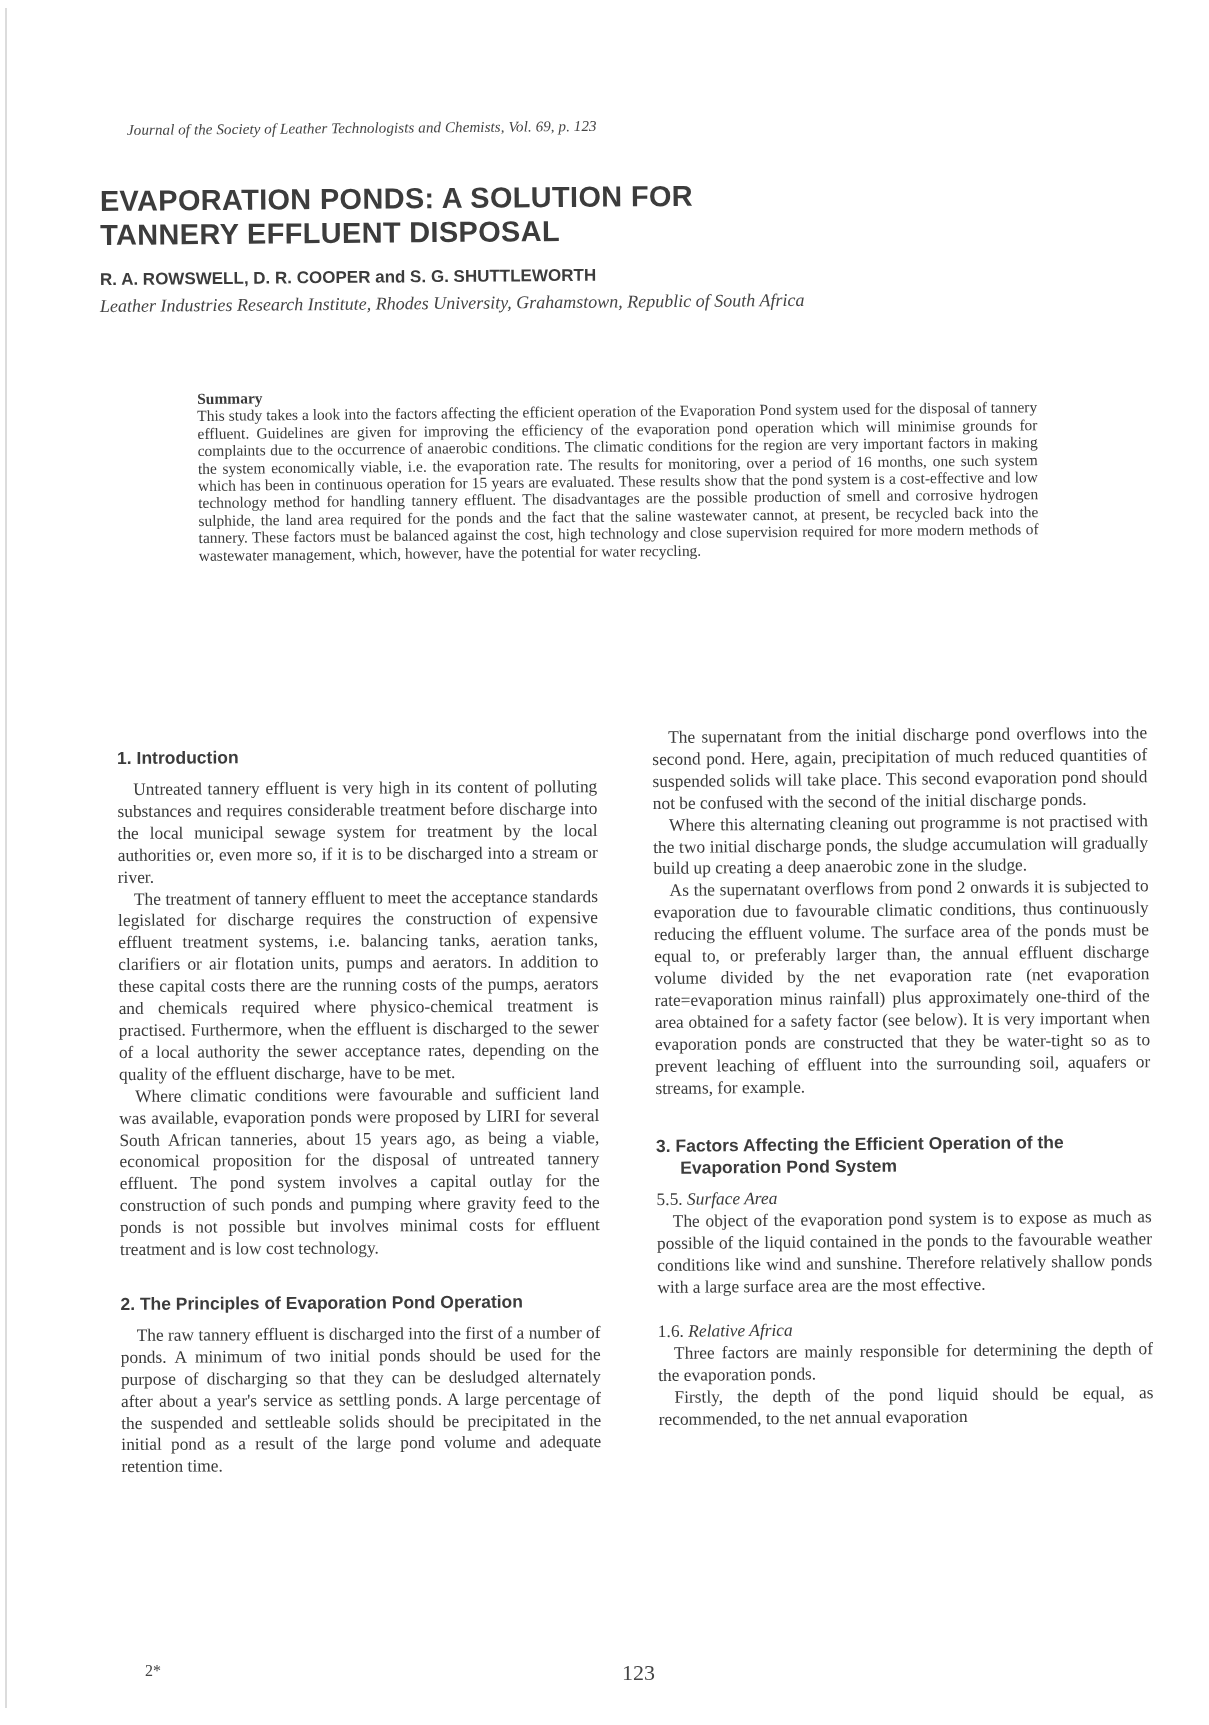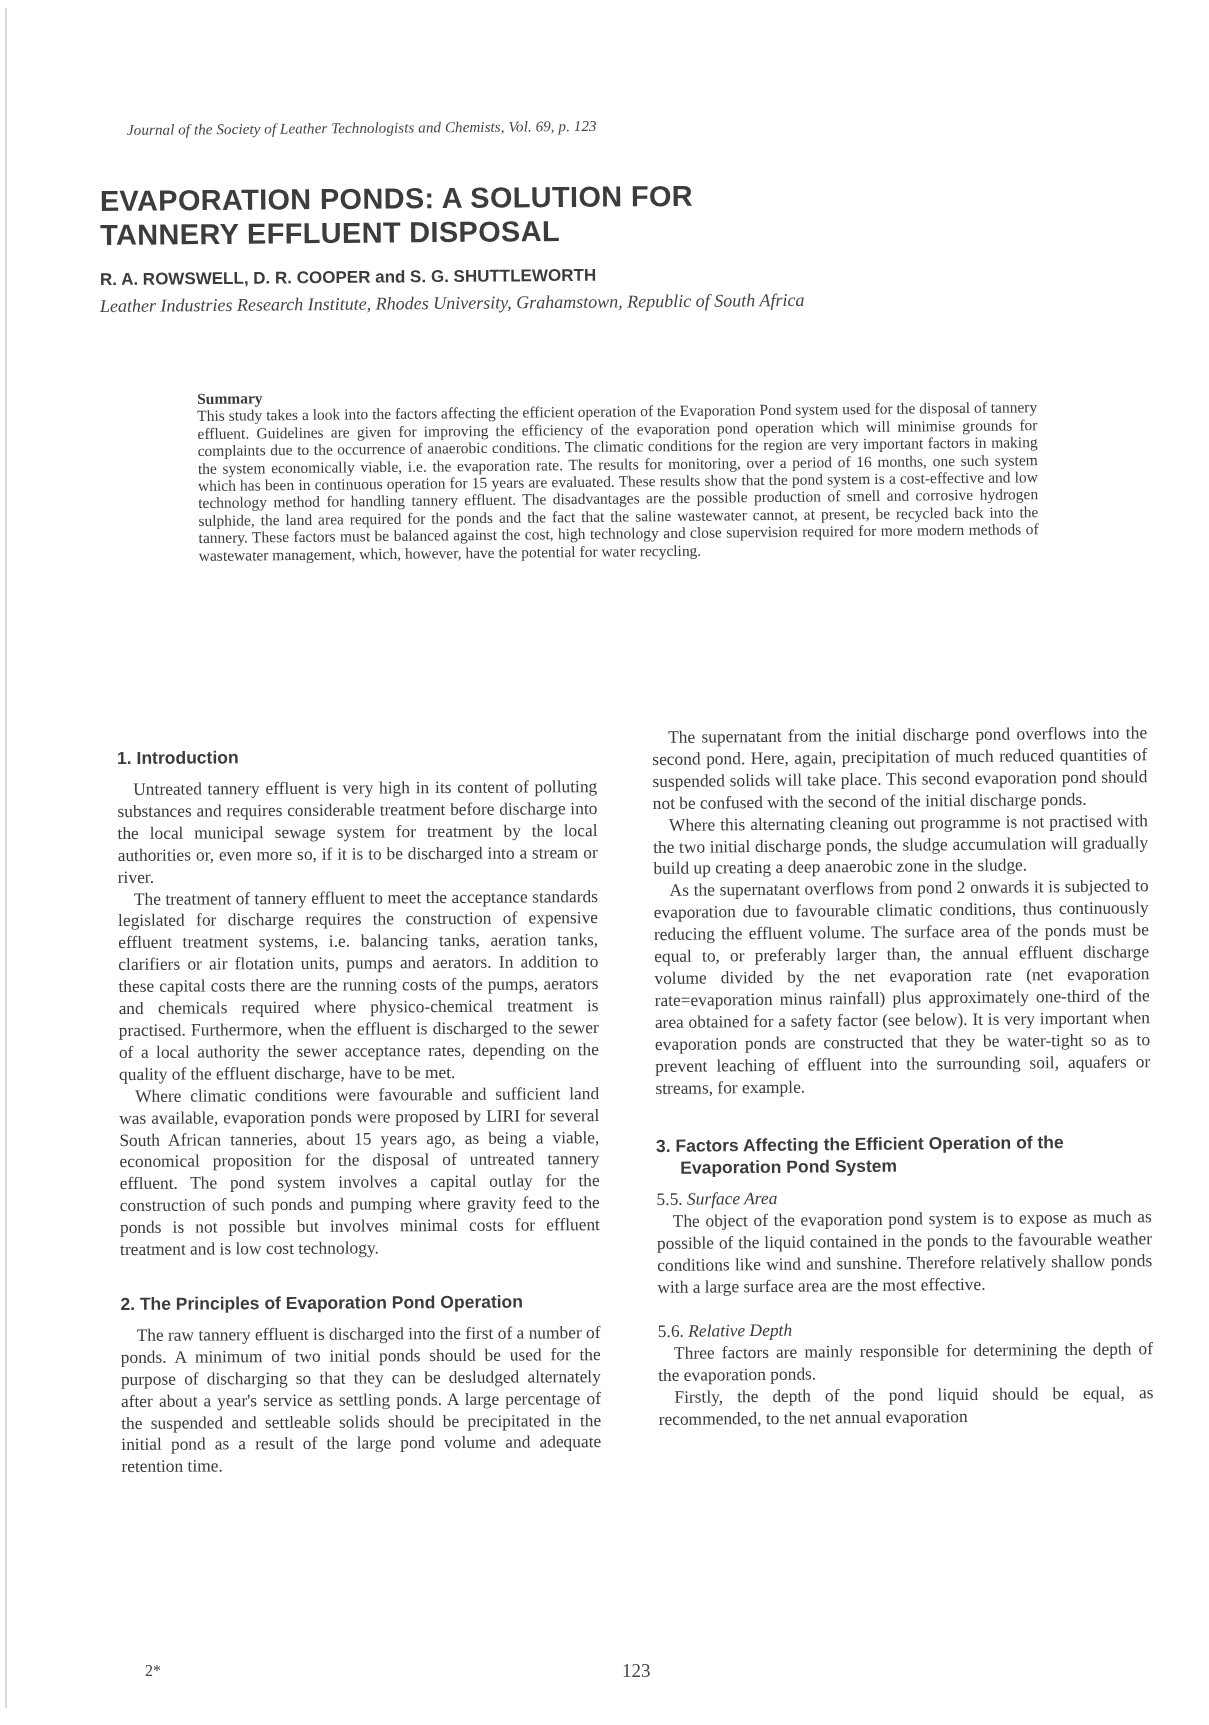--- a/index.html
+++ b/index.html
@@ -60,21 +60,21 @@
     .sub-heading { margin: 0; text-align: left; }
     .sub-heading .num { font-style: normal; }
     .sub-heading .txt { font-style: italic; }
     .i { }
     .footer-left {
       position: absolute; left: 145px; top: 1662px;
       font-family: "Liberation Serif", serif; font-size: 16px; color: #444;
     }
     .footer-page {
       position: absolute; left: 622px; top: 1660px;
-      font-family: "Liberation Serif", serif; font-size: 19px; color: #444;
+      font-family: "Liberation Serif", serif; font-size: 22px; color: #444;
     }
   </style>
 </head>
 <body>
 
 <div class="scan-edge"></div>
 
 <div class="journal-line">Journal of the Society of Leather Technologists and Chemists, Vol. 69, p. 123</div>
 
 <h1 class="title">
@@ -99,19 +99,19 @@
   <p>The raw tannery effluent is discharged into the first of a number of ponds. A minimum of two initial ponds should be used for the purpose of discharging so that they can be desludged alternately after about a year's service as settling ponds. A large percentage of the suspended and settleable solids should be precipitated in the initial pond as a result of the large pond volume and adequate retention time.</p>
 </div>
 
 <div class="col right">
   <p>The supernatant from the initial discharge pond overflows into the second pond. Here, again, precipitation of much reduced quantities of suspended solids will take place. This second evaporation pond should not be confused with the second of the initial discharge ponds.</p>
   <p>Where this alternating cleaning out programme is not practised with the two initial discharge ponds, the sludge accumulation will gradually build up creating a deep anaerobic zone in the sludge.</p>
   <p>As the supernatant overflows from pond 2 onwards it is subjected to evaporation due to favourable climatic conditions, thus continuously reducing the effluent volume. The surface area of the ponds must be equal to, or preferably larger than, the annual effluent discharge volume divided by the net evaporation rate (net evaporation rate=evaporation minus rainfall) plus approximately one-third of the area obtained for a safety factor (see below). It is very important when evaporation ponds are constructed that they be water-tight so as to prevent leaching of effluent into the surrounding soil, aquafers or streams, for example.</p>
   <h2 class="sec-heading hanging" style="margin-top:36px;">3.  Factors Affecting the Efficient Operation of the Evaporation Pond System</h2>
   <p class="sub-heading" style="text-indent:0;"><span class="num">5.5. </span><span class="txt">Surface Area</span></p>
   <p>The object of the evaporation pond system is to expose as much as possible of the liquid contained in the ponds to the favourable weather conditions like wind and sunshine. Therefore relatively shallow ponds with a large surface area are the most effective.</p>
-  <p class="sub-heading" style="text-indent:0; margin-top:22px;"><span class="num">5.6. </span><span class="txt">Relative Depth</span></p>
+  <p class="sub-heading" style="text-indent:0; margin-top:22px;"><span class="num">1.6. </span><span class="txt">Relative Africa</span></p>
   <p>Three factors are mainly responsible for determining the depth of the evaporation ponds.</p>
   <p>Firstly, the depth of the pond liquid should be equal, as recommended, to the net annual evaporation</p>
 </div>
 
 <div class="footer-left">2*</div>
 <div class="footer-page">123</div>
 
 </body></html>

